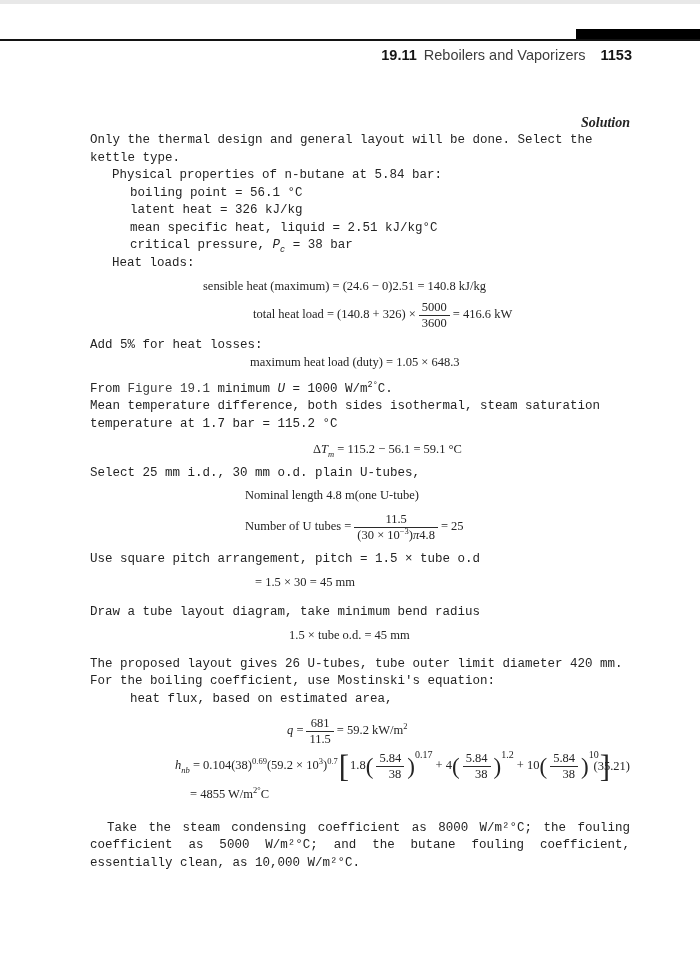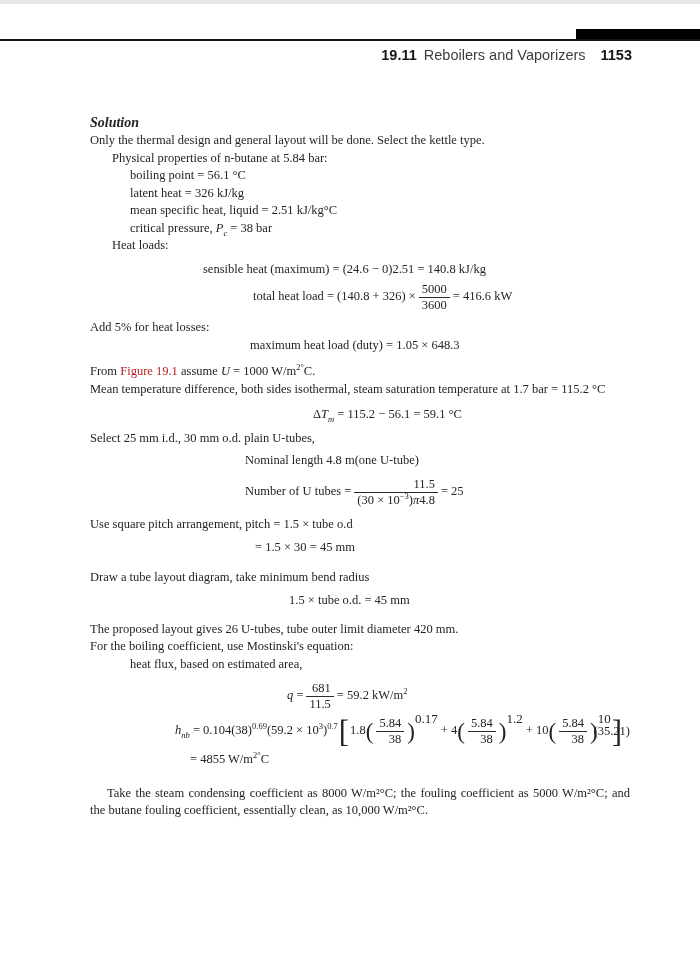--- a/index.html
+++ b/index.html
@@ -9,40 +9,40 @@
   
   .accent-bar{position:absolute;top:25px;left:576px;right:0;height:11px;background:#000;}
   .header-rule{position:absolute;top:35px;left:0;width:700px;height:2px;background:#131313;}
   .header-text{position:absolute;top:43px;right:68px;white-space:nowrap;
                font-family:"Liberation Sans", sans-serif;font-size:14.5px;color:#3d3d3d;}
   .header-text .hnum{font-weight:bold;color:#151515;margin-right:7px;}
   .header-text .hpage{font-weight:bold;color:#151515;margin-left:15px;}
 
   
   .content{position:absolute;left:90px;top:110px;width:540px;font-size:12.5px;line-height:17.5px;}
-  .heading{font-weight:bold;font-style:italic;font-size:14px;line-height:18px;}
-  p{margin:0;}
+  .heading{font-weight:bold;font-style:italic;font-size:14px;line-height:18px;text-align:right;}
+  p{margin:0;font-family:Liberation Mono, monospace;}
   .ind1{margin-left:22px;}
   .ind2{margin-left:40px;}
   .var{font-style:italic;}
   sub{font-size:8.5px;font-style:italic;line-height:0;}
   sup.sp{font-size:8.5px;line-height:0;vertical-align:super;}
-  .bexp{font-size:13px;line-height:0;vertical-align:11px;}
+  .bexp{font-size:10px;line-height:0;vertical-align:11px;}
 
   .eq{white-space:nowrap;}
   .frac{display:inline-block;vertical-align:middle;text-align:center;line-height:1.2;margin:0 3px;}
-  .frac .num{display:block;border-bottom:1px solid #2a2a2a;padding:0 3px;text-align:right;}
+  .frac .num{display:block;border-bottom:1px solid #2a2a2a;padding:0 3px;}
   .frac .den{display:block;padding:0 3px;text-align:right;}
   .bigp{font-size:23px;line-height:0;vertical-align:middle;font-weight:400;}
   .bigbr{font-size:31px;line-height:0;vertical-align:middle;font-weight:300;margin:0 1px;}
 
   .eq-row{position:relative;}
   .eqnum{position:absolute;right:0;top:50%;transform:translateY(-50%);}
 
-  .figlink{color:#b91c1c;text-decoration:none;cursor:pointer;}
+  .figlink{color:#404040;text-decoration:none;cursor:pointer;}
   .closing{text-indent:17px;text-align:justify;}
 </style>
 </head>
 <body>
 
 <div class="page">
 
   <div class="accent-bar"></div>
   <div class="header-rule"></div>
 
@@ -65,21 +65,21 @@
     <div class="eq" style="margin:6px 0 0 113px">sensible heat (maximum) = (24.6 − 0)2.51 = 140.8 kJ/kg</div>
 
     <div class="eq" style="margin:4px 0 0 163px"><span>total heat load = (140.8 + 326) ×</span><span class="frac"><span class="num">5000</span><span class="den">3600</span></span><span>= 416.6 kW</span></div>
 
     <p style="margin-top:6px">Add 5% for heat losses:</p>
 
     <div class="eq" style="margin-left:160px">
       <div>maximum heat load (duty) = 1.05 × 648.3</div>
     </div>
 
-    <p style="margin-top:9px"><span>From </span><a class="figlink">Figure 19.1</a><span> assume </span><span class="var">U</span><span> = 1000 W/m</span><sup class="sp">2°</sup><span>C.</span></p>
+    <p style="margin-top:9px"><span>From </span><a class="figlink">Figure 19.1</a><span> minimum </span><span class="var">U</span><span> = 1000 W/m</span><sup class="sp">2°</sup><span>C.</span></p>
 
     <p>Mean temperature difference, both sides isothermal, steam saturation temperature at 1.7 bar = 115.2 °C</p>
 
     <div class="eq" style="margin:8px 0 0 223px"><span>Δ</span><span class="var">T</span><sub>m</sub><span> = 115.2 − 56.1 = 59.1 °C</span></div>
 
 
     <p style="margin-top:6px">Select 25 mm i.d., 30 mm o.d. plain U-tubes,</p>
 
     <div class="eq" style="margin:5px 0 0 155px">Nominal length 4.8 m(one U-tube)</div>
 

